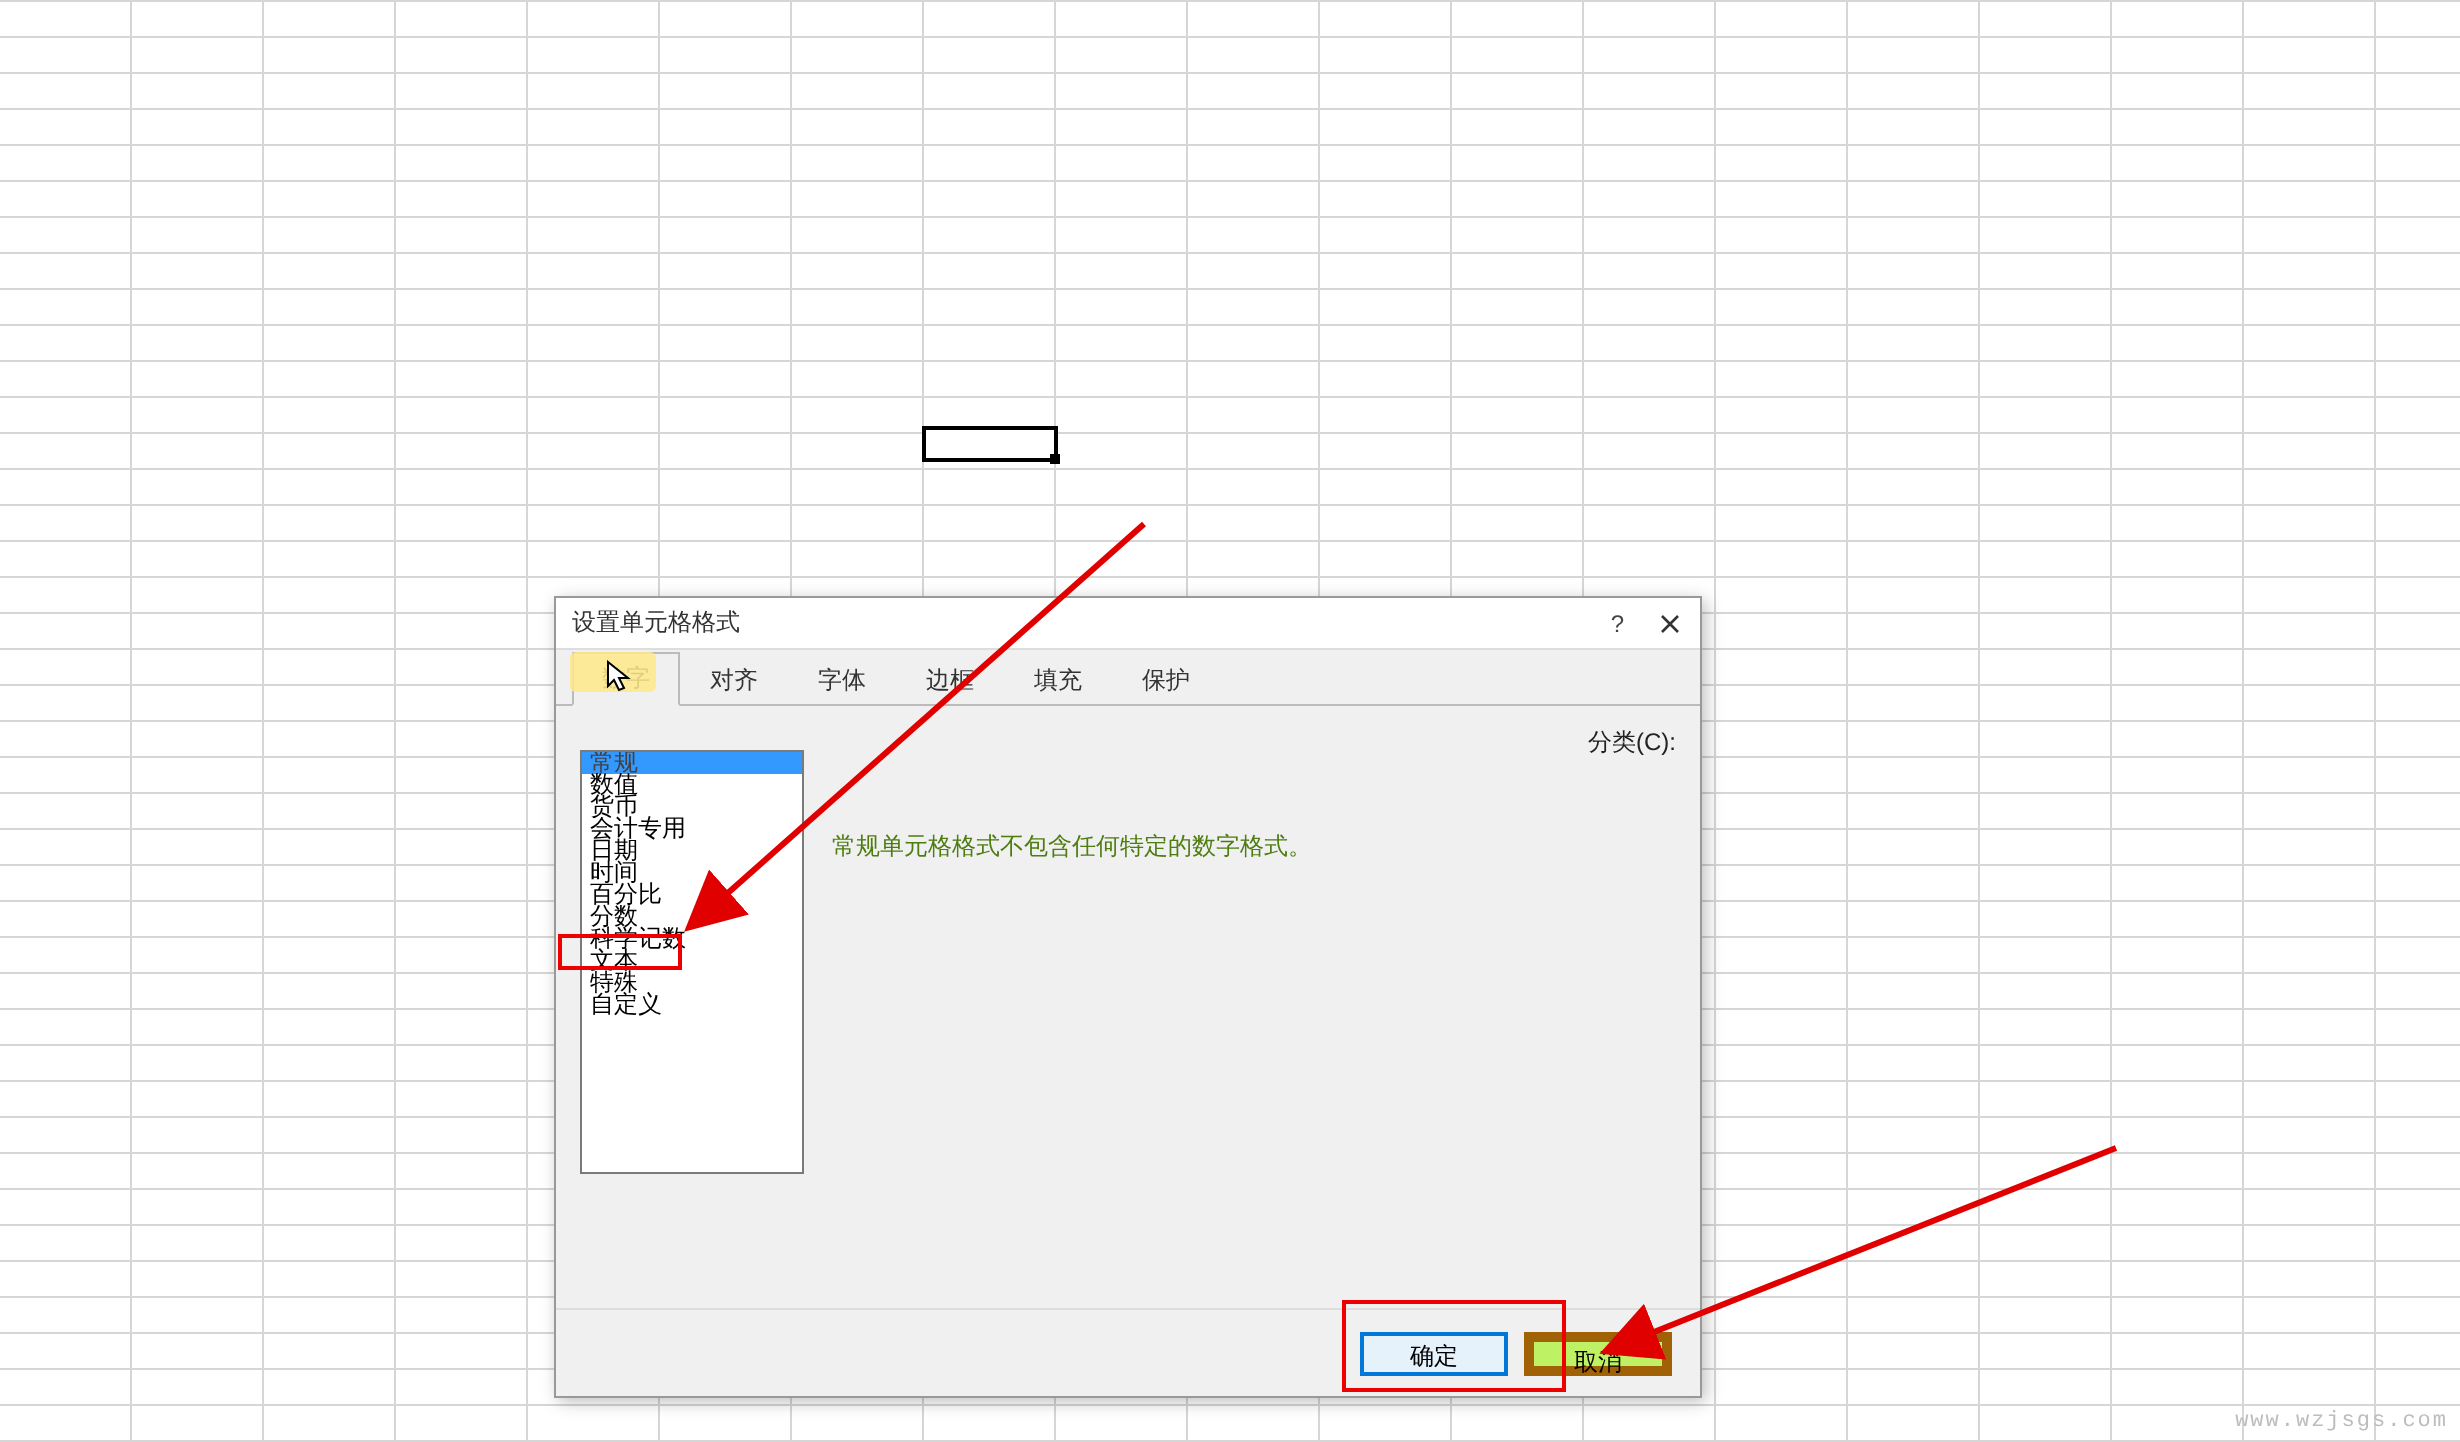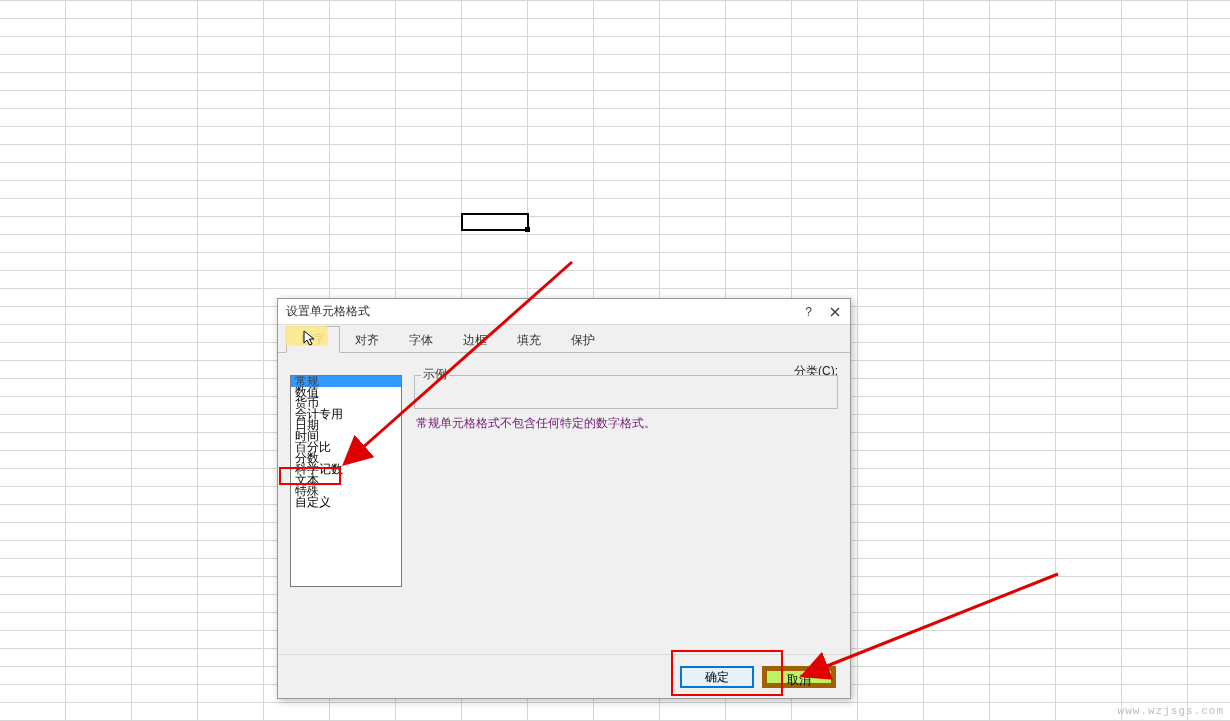--- a/index.html
+++ b/index.html
@@ -133,36 +133,35 @@
       position: absolute;
       top: -10px; left: 6px;
       background: #f0f0f0;
       padding: 0 2px;
       color: #333;
       font-size:12px;
     }
     .desc-text {
       position: absolute;
       left: 138px; top: 62px; right: 14px;
-      color: #701a75;
+      color: #4d7c0f;
       line-height: 16px;
     }
     
     .button-row {
       position: absolute;
       left: 0; right: 0; bottom: 0;
       height: 44px;
       border-top: 1px solid #ddd;
       display: flex;
       justify-content: flex-end;
       align-items: center;
       gap: 8px;
       padding-right: 14px;
       background: #f0f0f0;
-      font-family: Liberation Mono, monospace;
     }
     .btn {
       min-width: 74px;
       height: 22px;
       border: 5px solid #a16207;
       background: #bef264;
       font-size: 12px;
       cursor: default;
       text-align:center;
       line-height:20px;
@@ -223,23 +222,20 @@
       <div class="list-item">时间</div>
       <div class="list-item">百分比</div>
       <div class="list-item">分数</div>
       <div class="list-item">科学记数</div>
       <div class="list-item">文本</div>
       <div class="list-item">特殊</div>
       <div class="list-item">自定义</div>
       <div class="db" style="height:150px"></div>
     </div>
 
-    <div class="sample-area">
-      <span class="sample-label">示例</span>
-    </div>
 
     <div class="desc-text">常规单元格格式不包含任何特定的数字格式。</div>
   </div>
 
   <div class="button-row">
     <div class="btn primary">确定</div>
     <div class="btn">取消</div>
   </div>
 </div>
 

